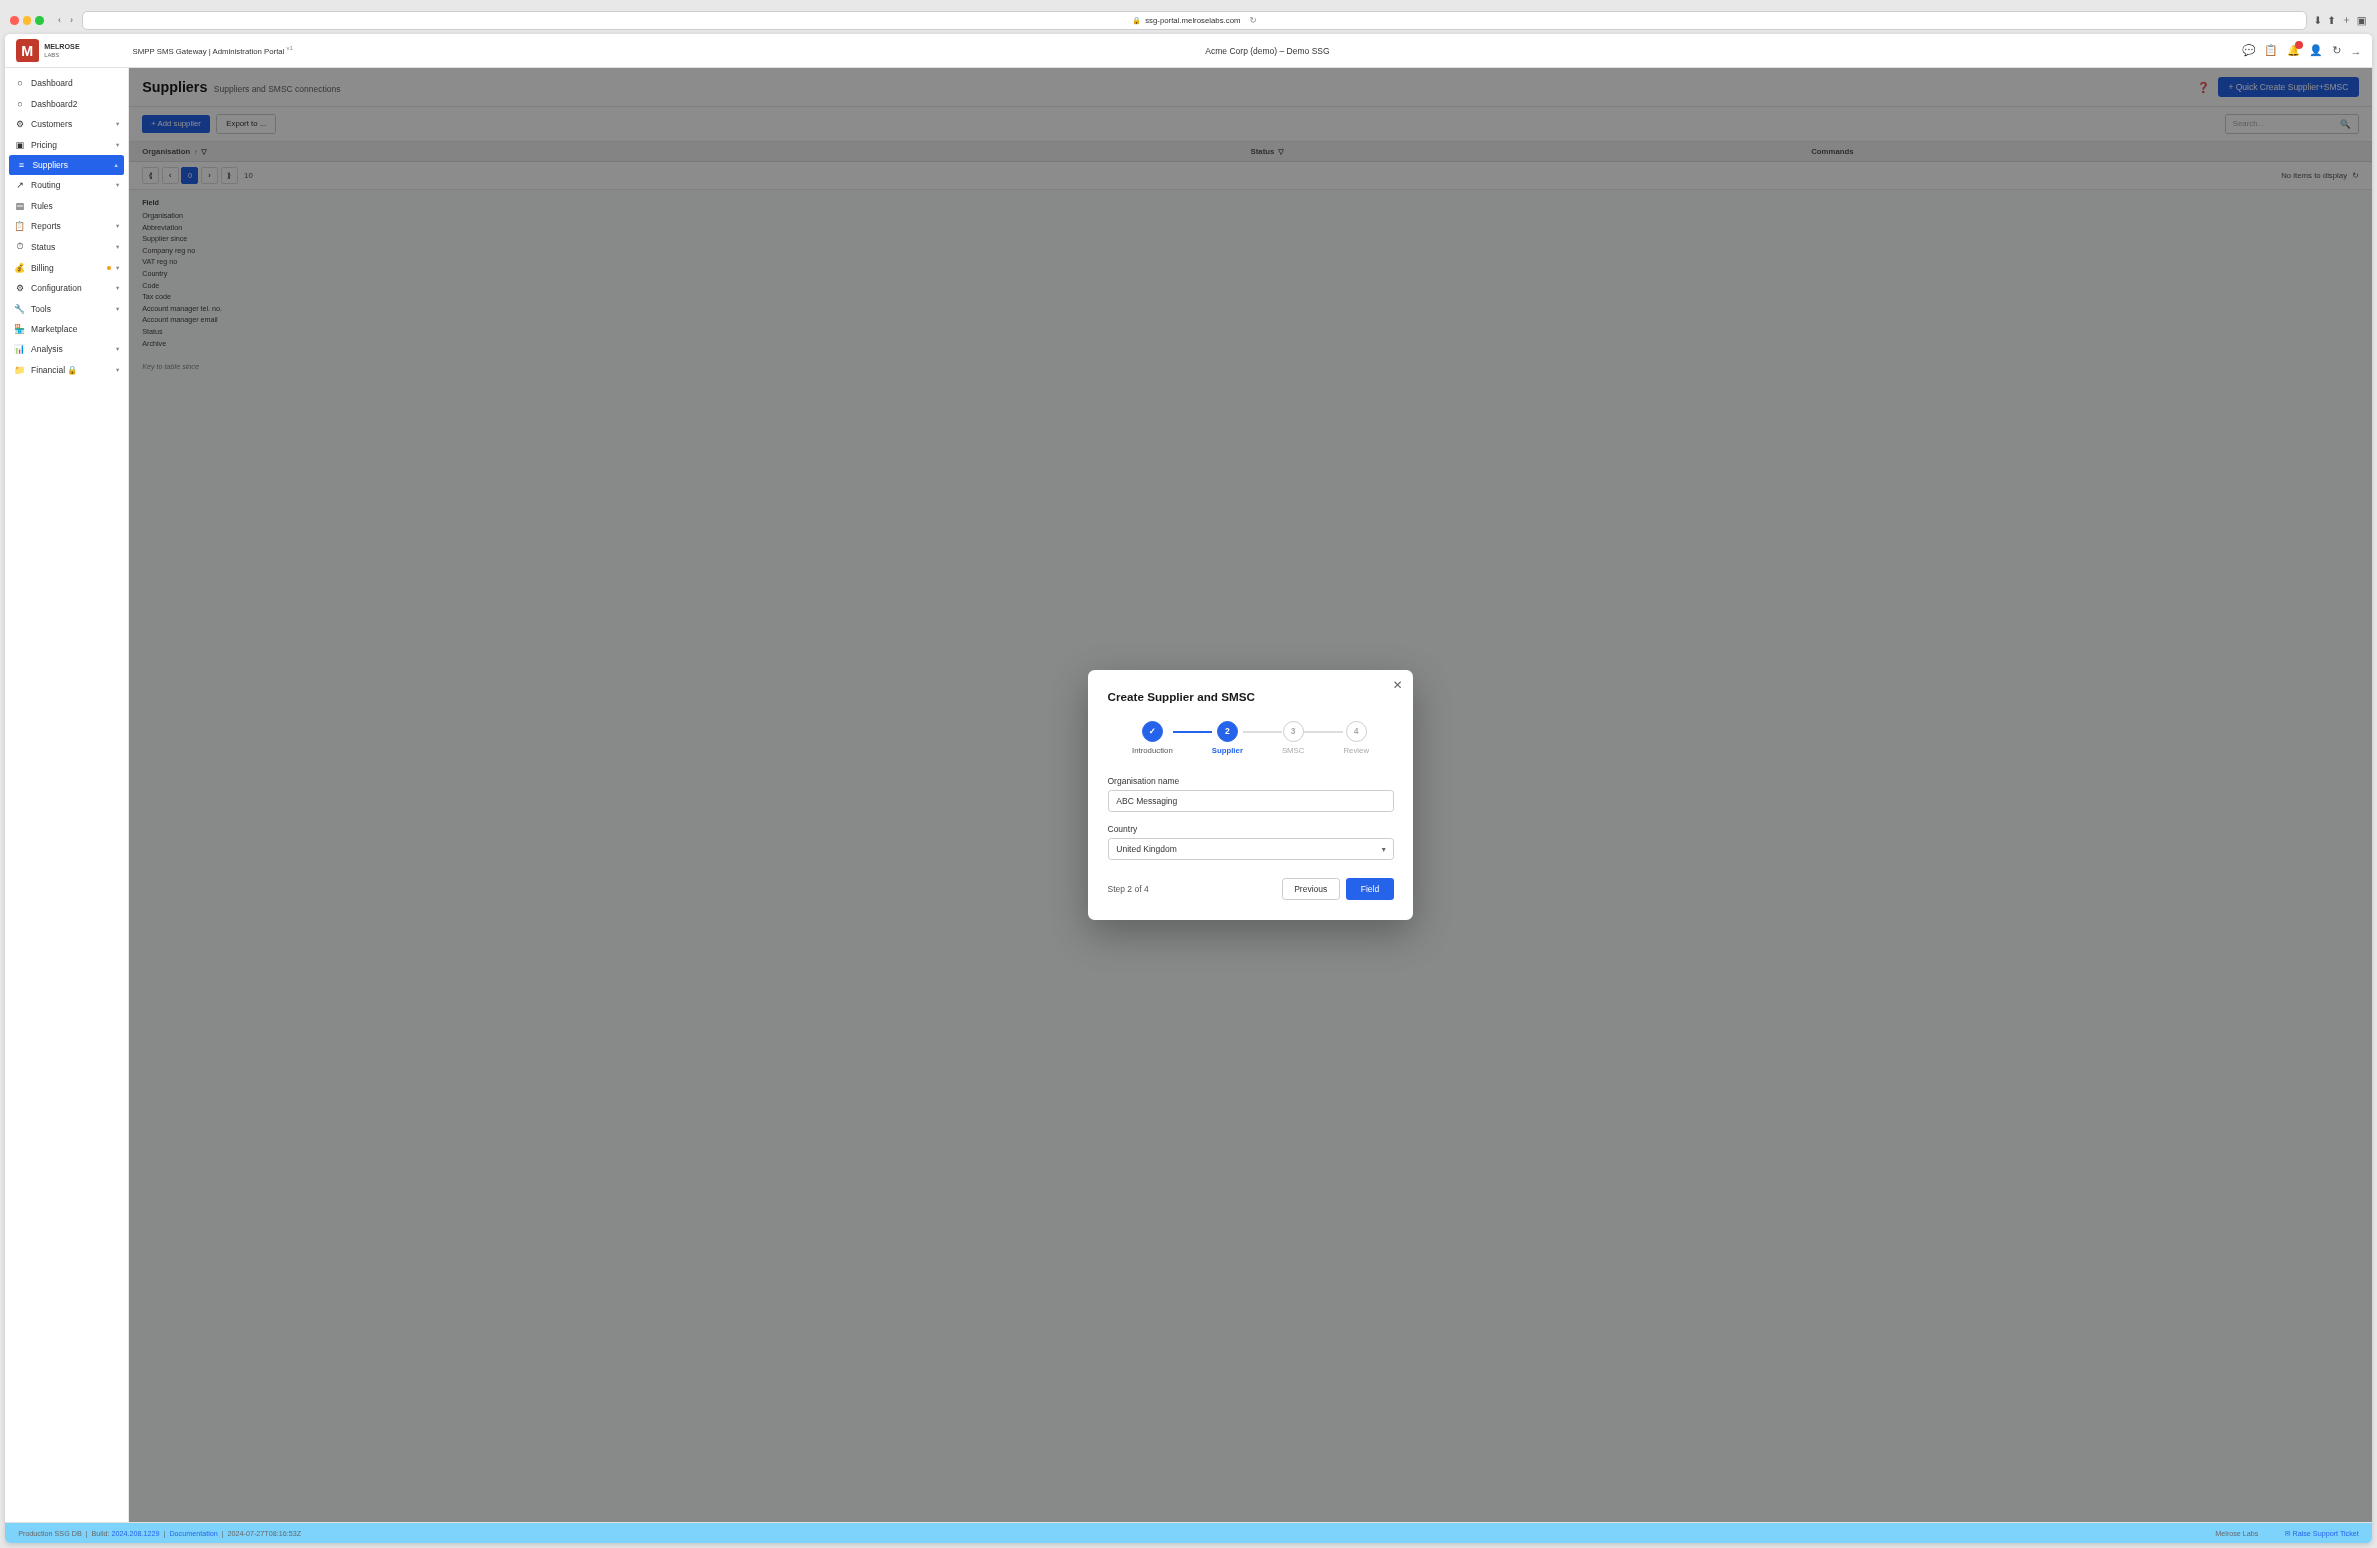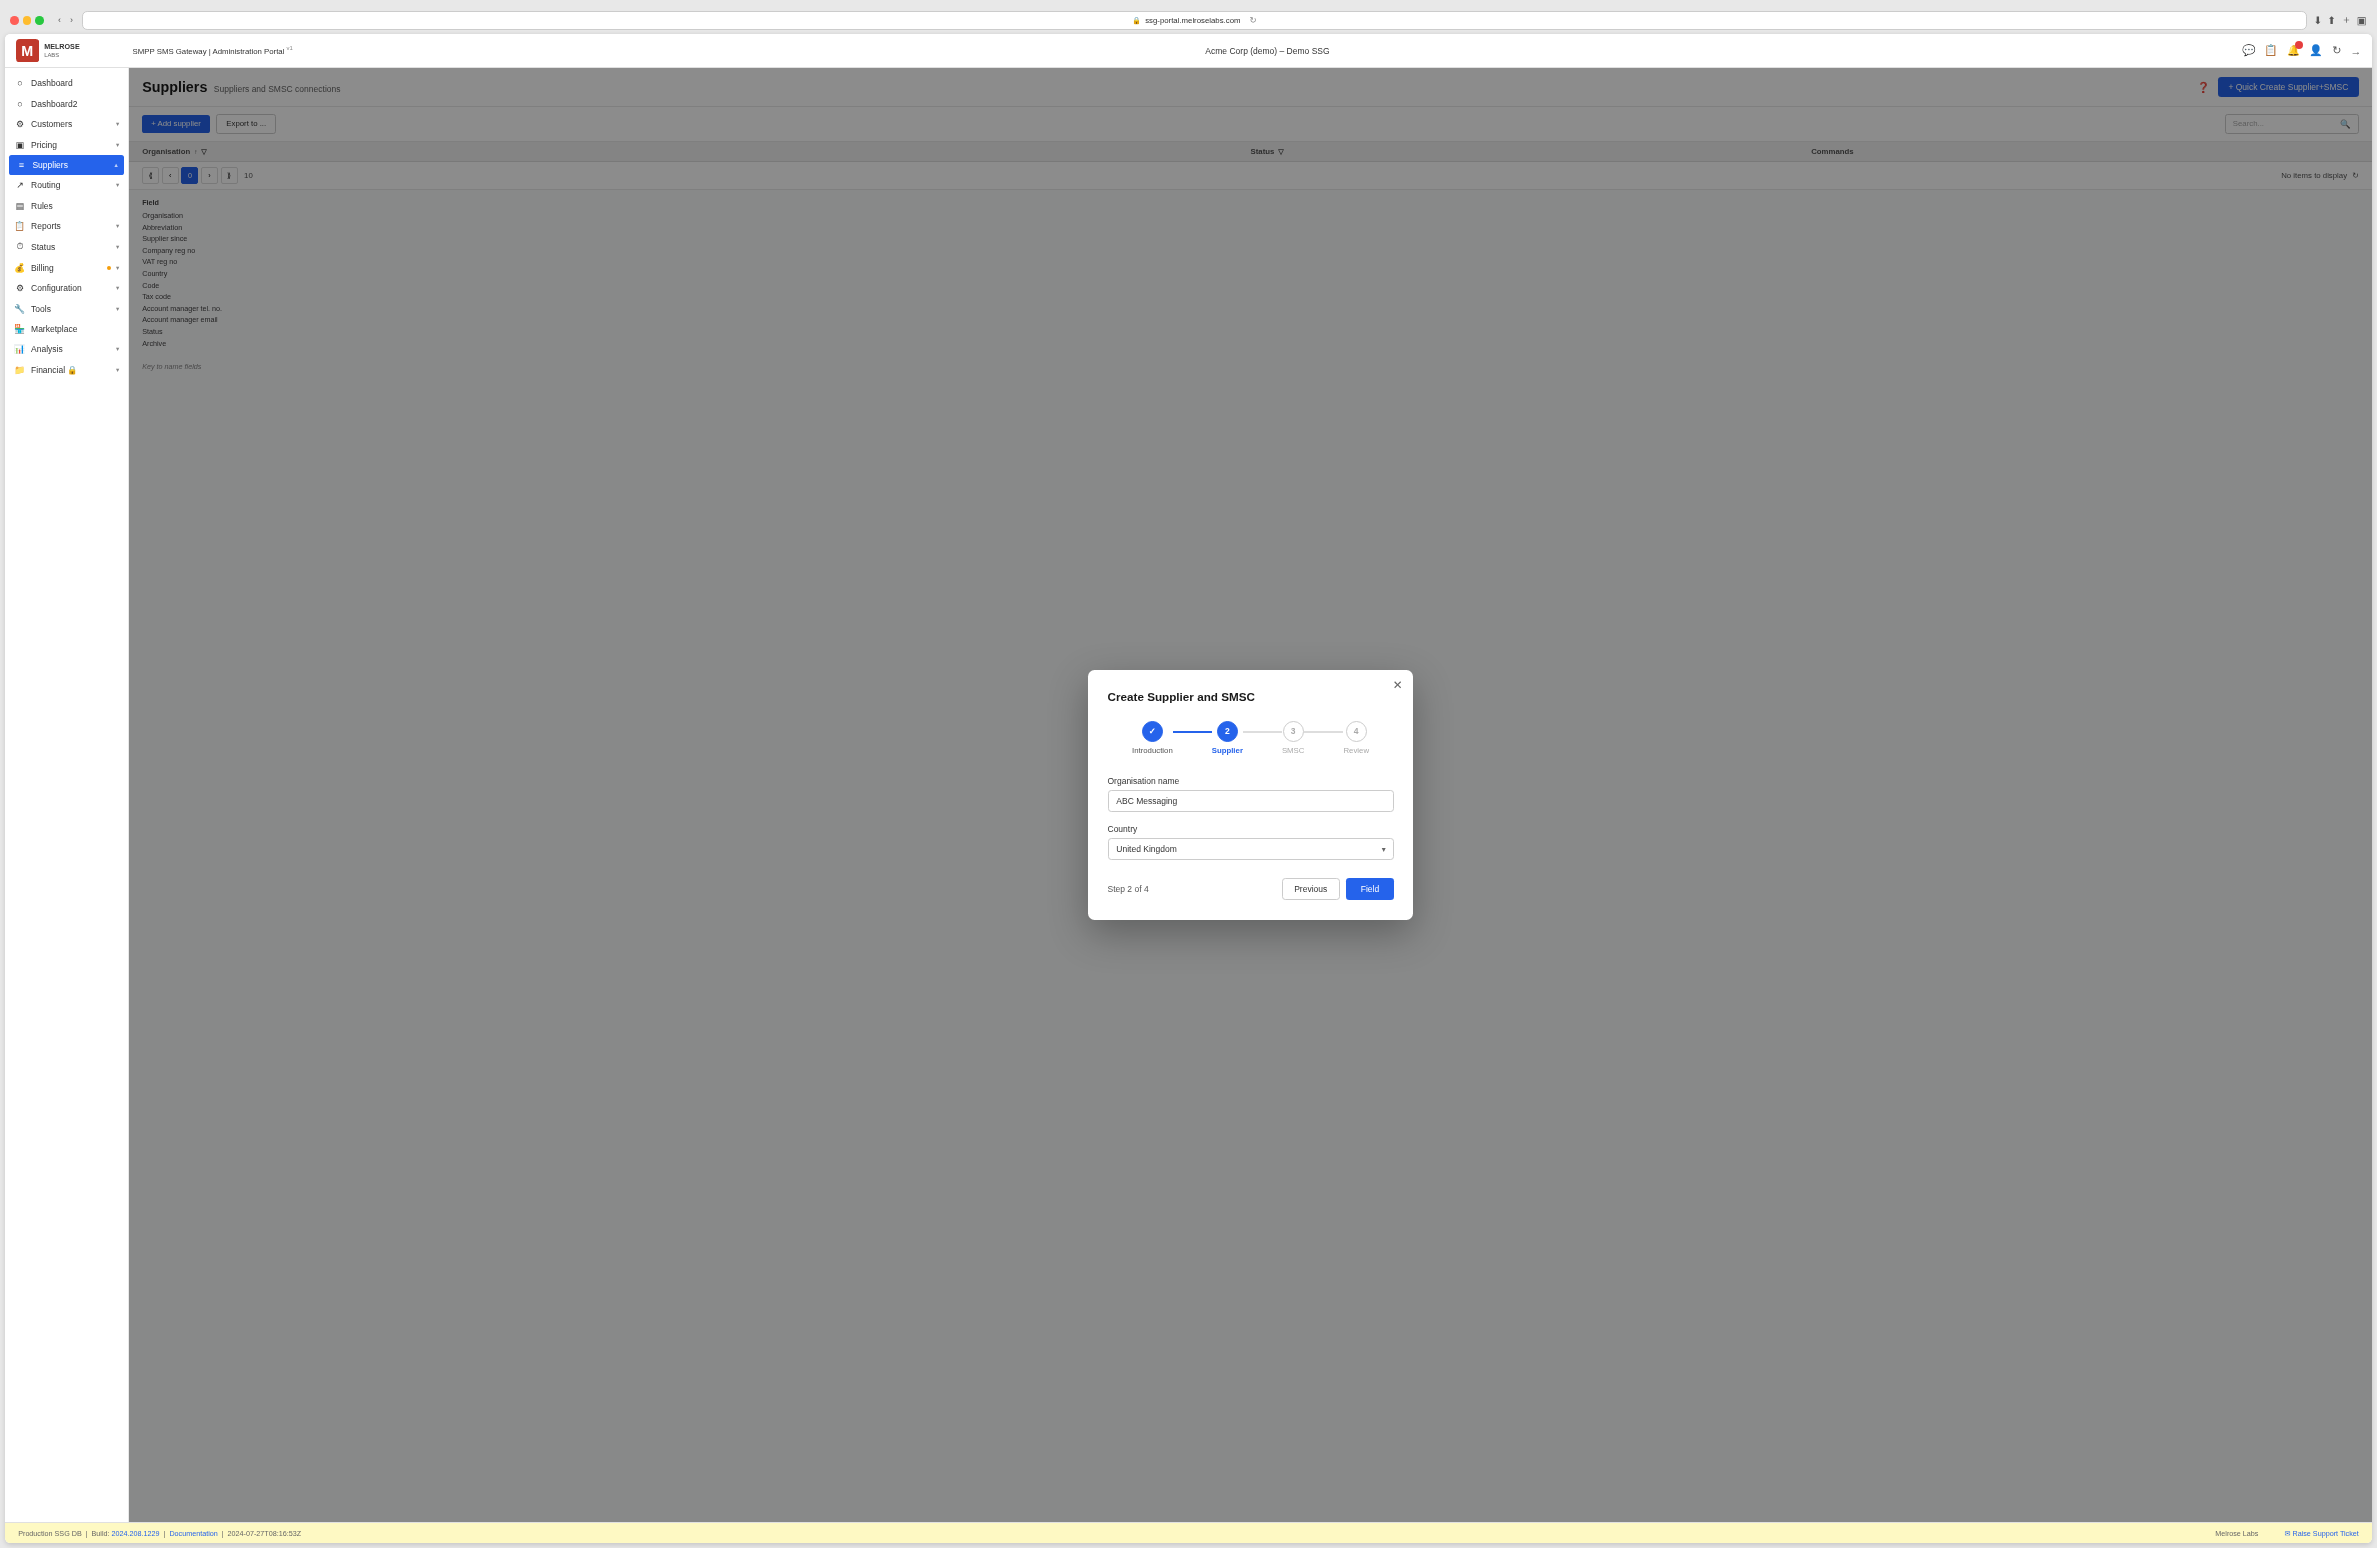--- a/index.html
+++ b/index.html
@@ -273,21 +273,21 @@
       color: #444;
     }
     .field-panel .field-header { font-weight: 600; margin-bottom: 2.6px; }
     .field-panel .field-item { padding: 1.3px 0; }
 
     
     .key-note { padding: 5.2px 13px; font-size: 7.2px; color: #888; font-style: italic; }
 
     
     .footer {
-      background: #fef9c3;
+      background: #7dd3fc;
       border-top: 0.7px solid #e0e0e0;
       padding: 5.2px 13px;
       font-size: 7.2px;
       color: #666;
       display: flex;
       justify-content: space-between;
       align-items: center;
     }
     .footer a { color: #2563eb; text-decoration: none; }
     .footer-right { display: flex; gap: 26px; align-items: center; }
@@ -644,21 +644,21 @@
         <div class="field-item">VAT reg no</div>
         <div class="field-item">Country</div>
         <div class="field-item">Code</div>
         <div class="field-item">Tax code</div>
         <div class="field-item">Account manager tel. no.</div>
         <div class="field-item">Account manager email</div>
         <div class="field-item">Status</div>
         <div class="field-item">Archive</div>
       </div>
 
-      <div class="key-note">Key to name fields</div>
+      <div class="key-note">Key to table since</div>
 
       <div class="modal-overlay">
         <div class="modal">
           <button class="modal-close">✕</button>
           <div class="modal-title">Create Supplier and SMSC</div>
 
           <div class="stepper">
 
             <div class="step">
               <div class="step-circle done">✓</div>

